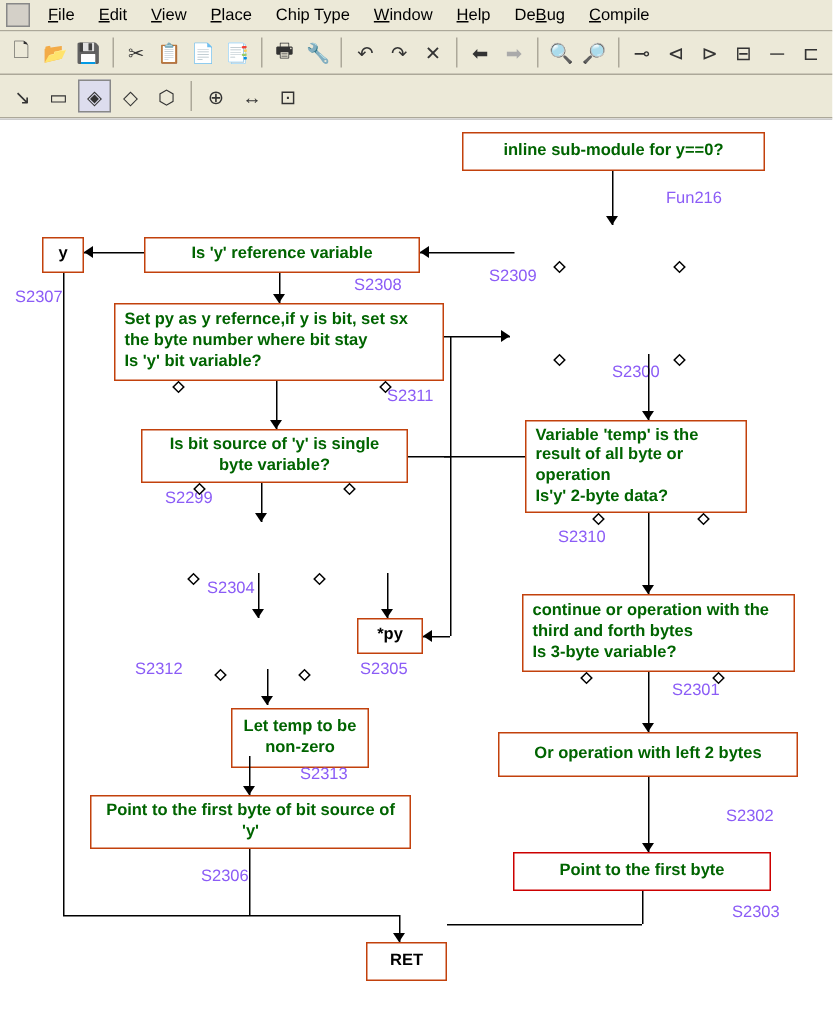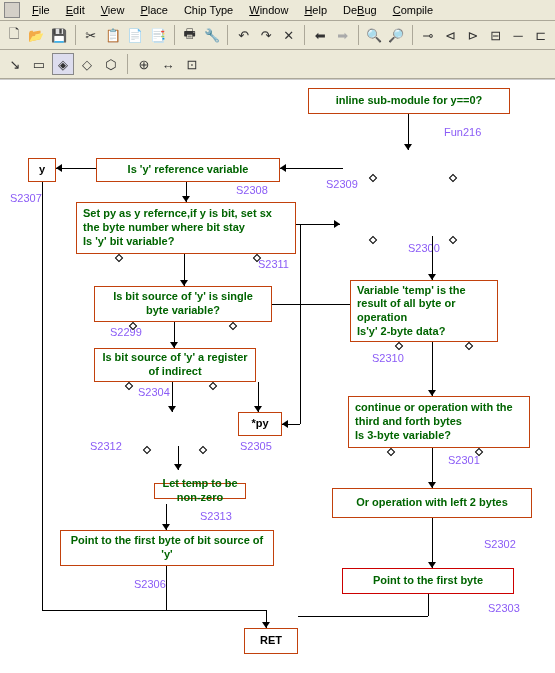--- a/index.html
+++ b/index.html
@@ -86,25 +86,24 @@
 <div class="canvas">
 
   <div class="node" style="left:308px;top:8px;width:202px;height:26px">inline sub-module for y==0?</div>
   <div class="node" style="left:96px;top:78px;width:184px;height:24px">Is 'y' reference variable</div>
   <div class="node black" style="left:28px;top:78px;width:28px;height:24px">y</div>
   <div class="node" style="left:76px;top:122px;width:220px;height:52px;text-align:left;white-space:pre-line;justify-content:flex-start">Set py as y refernce,if y is bit, set sx the byte number where bit stay
 Is 'y' bit variable?</div>
   <div class="node" style="left:94px;top:206px;width:178px;height:36px">Is bit source of  'y' is single byte variable?</div>
   <div class="node" style="left:350px;top:200px;width:148px;height:62px;text-align:left;white-space:pre-line;justify-content:flex-start">Variable 'temp'  is the result of all byte or operation
 Is'y'  2-byte data?</div>
-  <div class="node" style="left:94px;top:268px;width:162px;height:34px">Is bit source of 'y' a register of indirect</div>
   <div class="node black" style="left:238px;top:332px;width:44px;height:24px">*py</div>
   <div class="node" style="left:348px;top:316px;width:182px;height:52px;text-align:left;white-space:pre-line;justify-content:flex-start">continue or operation with the third and forth bytes
 Is 3-byte variable?</div>
-  <div class="node" style="left:154px;top:403px;width:92px;height:16px">Let temp to be  non-zero</div>
+  <div class="node" style="left:154px;top:392px;width:92px;height:40px">Let temp to be  non-zero</div>
   <div class="node" style="left:332px;top:408px;width:200px;height:30px">Or operation with left 2 bytes</div>
   <div class="node red" style="left:342px;top:488px;width:172px;height:26px">Point to the first byte</div>
   <div class="node" style="left:60px;top:450px;width:214px;height:36px">Point to the first byte of bit source of  'y'</div>
   <div class="node black" style="left:244px;top:548px;width:54px;height:26px">RET</div>
 
   <div class="label" style="left:444px;top:46px">Fun216</div>
   <div class="label" style="left:326px;top:98px">S2309</div>
   <div class="label" style="left:236px;top:104px">S2308</div>
   <div class="label" style="left:10px;top:112px">S2307</div>
   <div class="label" style="left:258px;top:178px">S2311</div>

